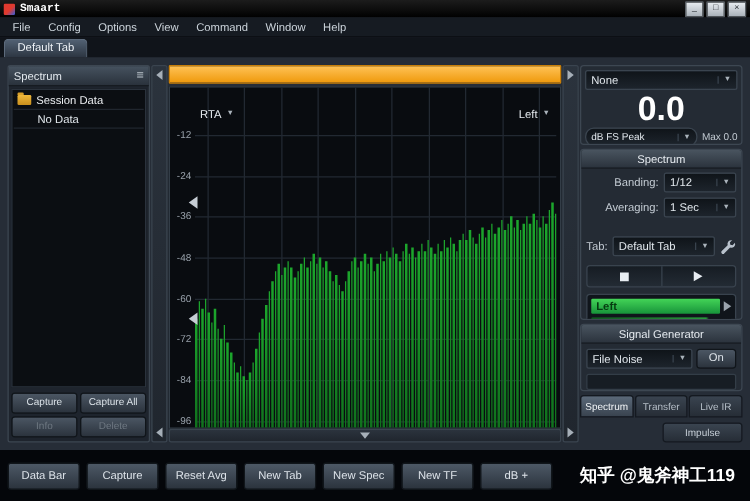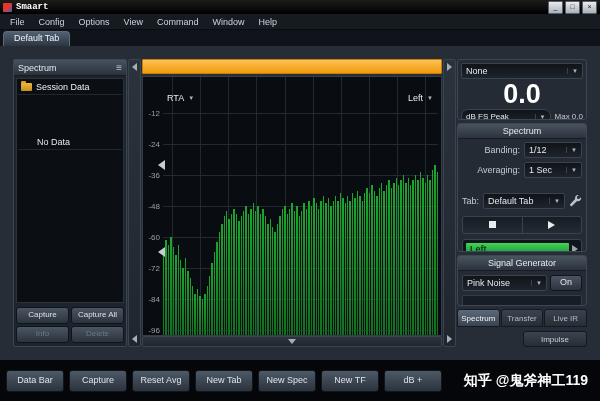--- a/index.html
+++ b/index.html
@@ -17,33 +17,33 @@
   
   .menubar{height:15px;background:#161b22;border-bottom:1px solid #0a0d10;display:flex;align-items:center;padding:0 3px;flex:0 0 auto;}
   .menu-item{font-size:9px;color:#ccd4db;padding:0 7px;}
 
   
   .tabbar{height:15px;background:#10141a;display:flex;align-items:flex-end;padding:1px 0 0 3px;flex:0 0 auto;}
   .tab{height:14px;background:linear-gradient(#516072,#2c3541);border:1px solid #5d6b7c;border-bottom:none;
        border-radius:4px 4px 0 0;color:#eef2f6;font-size:9px;line-height:13px;padding:0 10px;}
 
   
-  .main{flex:1;display:flex;background:#262d37;padding:13px;min-height:0;}
+  .main{flex:1;display:flex;background:#262d37;padding:6px;min-height:0;}
 
   
   .sidebar{width:112px;display:flex;flex-direction:column;background:#1e242d;border:1px solid #3d4752;border-radius:2px;flex:0 0 auto;}
   .sidebar-header{height:15px;background:linear-gradient(#46525f,#2a323c);display:flex;align-items:center;padding:0 4px;
                   font-size:9px;color:#e3e9ee;border-bottom:1px solid #161b21;flex:0 0 auto;}
   .sidebar-header .grow{flex:1;}
   .hamburger{color:#b9c2ca;font-size:10px;line-height:10px;}
   .sidebar-tree{flex:1;background:#0b0e12;margin:2px;border:1px solid #2a323c;padding:1px;min-height:0;}
   .tree-folder-row{display:flex;align-items:center;gap:4px;font-size:9px;color:#eceff2;padding:2px 3px;border-bottom:1px solid #20262e;}
   .folder-icon{width:11px;height:8px;background:linear-gradient(#f0b93c,#c98f1d);border-radius:1px;position:relative;flex:0 0 auto;}
   .folder-icon::before{content:"";position:absolute;top:-2px;left:0;width:5px;height:2px;background:#d9a02a;border-radius:1px 1px 0 0;}
-  .tree-item{font-size:9px;color:#e2e8ed;padding:2px 3px 2px 19px;border-bottom:1px solid #20262e;margin-top:40px;}
+  .tree-item{font-size:9px;color:#e2e8ed;padding:2px 3px 2px 19px;border-bottom:1px solid #20262e;}
   .sidebar-buttons{padding:2px 2px 3px;display:grid;grid-template-columns:1fr 1fr;gap:2px;flex:0 0 auto;}
   .sbtn{height:15px;background:linear-gradient(#4b5663,#2b333d);border:1px solid #10151a;border-radius:3px;
         color:#d9e0e6;font-size:8px;text-align:center;line-height:14px;white-space:nowrap;overflow:hidden;}
   .sbtn.disabled{color:#6e7882;}
 
   
   .vstrip{width:11px;flex:0 0 auto;background:linear-gradient(#2b333d,#20262e);border:1px solid #3a444f;border-radius:2px;
           margin:0 1px;display:flex;flex-direction:column;justify-content:space-between;align-items:center;padding:3px 0;}
   .tri-left{width:0;height:0;border-top:4px solid transparent;border-bottom:4px solid transparent;border-right:5px solid #a6afb8;}
   .tri-right{width:0;height:0;border-top:4px solid transparent;border-bottom:4px solid transparent;border-left:5px solid #a6afb8;}
@@ -412,21 +412,21 @@
             <span class="meter-play"></span>
           </div>
           <div class="meter-strip"></div>
         </div>
       </div>
 
       <div class="panel-box siggen-box">
         <div class="section-header">Signal Generator</div>
         <div class="gen-row">
           <div class="dropdown">
-            <span>Pink Noise</span>
+            <span>File Noise</span>
             <span class="arrow">▼</span>
           </div>
           <div class="on-btn">On</div>
         </div>
         <div class="gen-row">
           <div class="level-slider"></div>
         </div>
       </div>
 
       <div class="mode-tabs" id="modeTabs">

